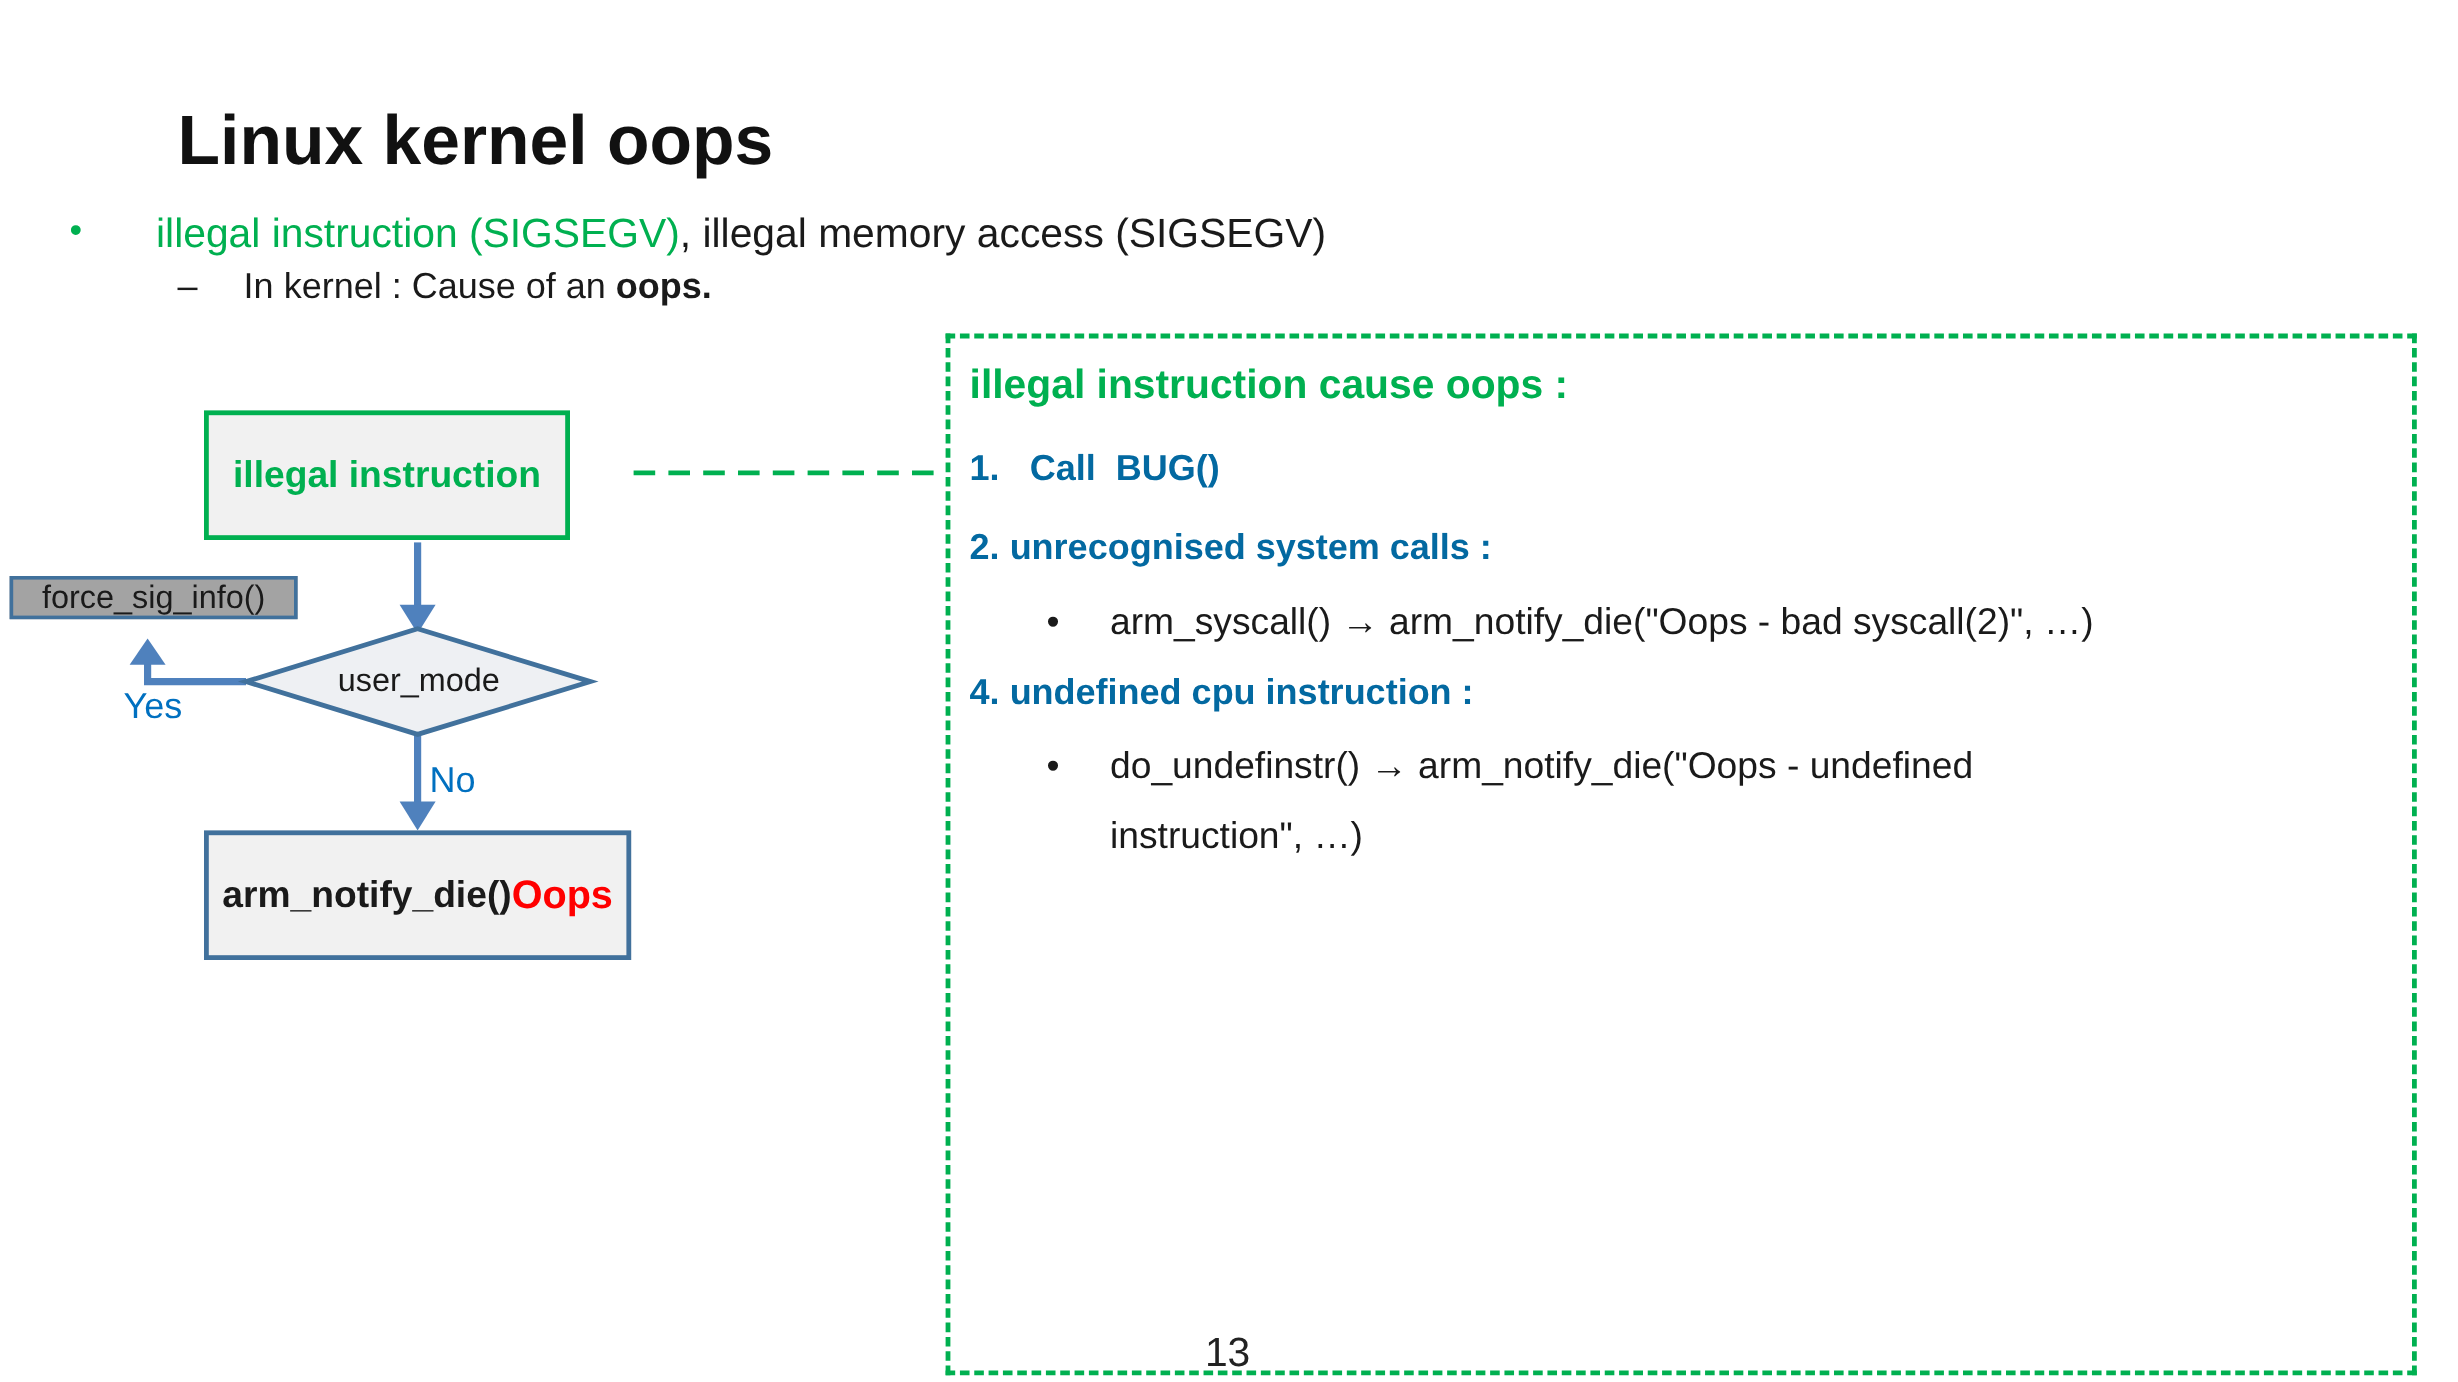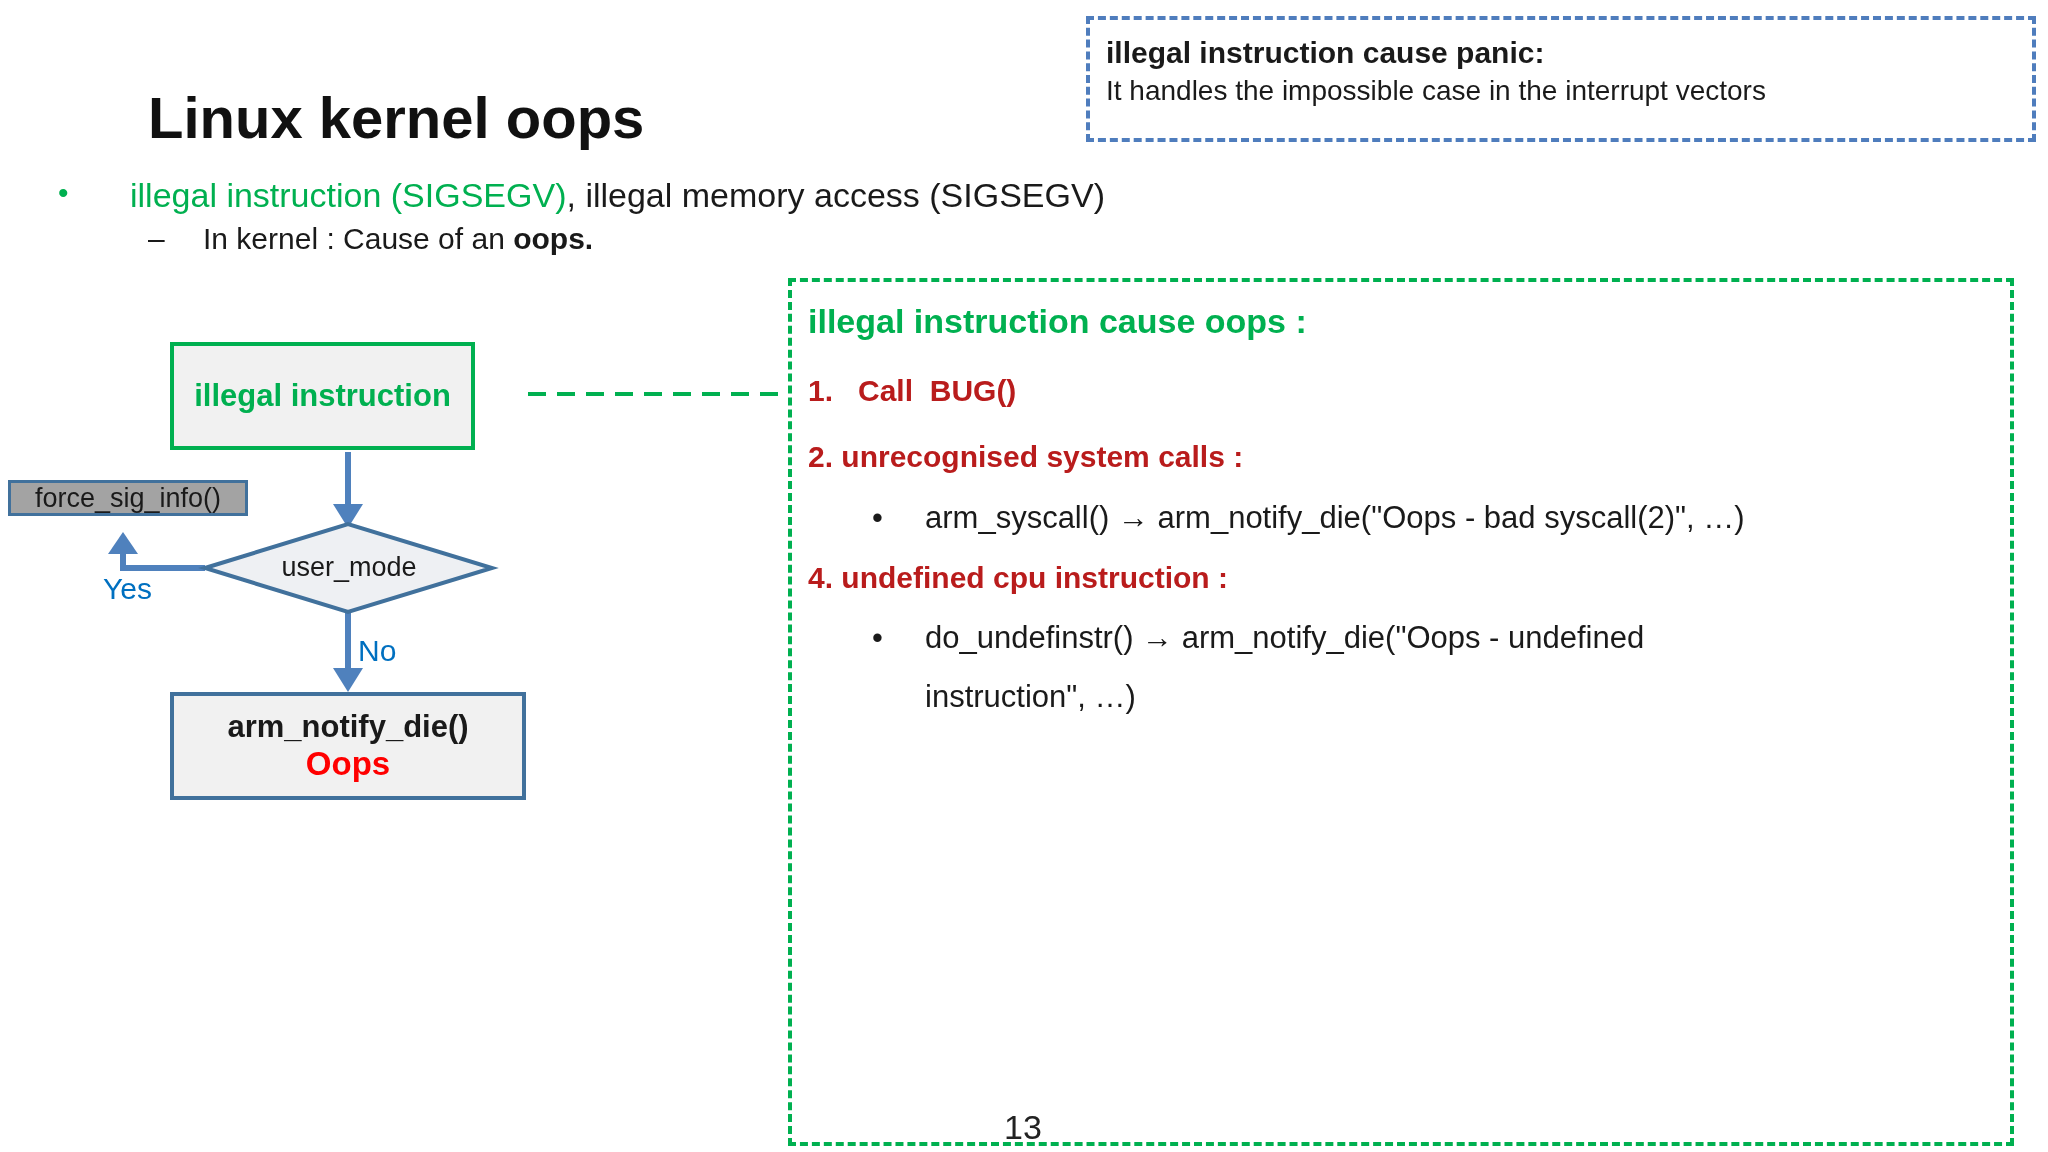--- a/index.html
+++ b/index.html
@@ -48,55 +48,51 @@
   }
   .decision-label {
     left:205px; top:552px; width:288px; text-align:center;
     font-size:27px; color:#1a1a1a; z-index:2;
   }
   .lbl { font-size:30px; color:#0070C0; z-index:2; }
   .lbl-yes { left:103px; top:572px; }
   .lbl-no  { left:358px; top:634px; }
   .node-end {
     left:170px; top:692px; width:356px; height:108px;
-    border:4px solid #41719C; background:#f1f1f1; flex-direction:column;
+    border:4px solid #41719C; background:#f1f1f1; flex-direction:row;
     line-height:1.15;
   }
   .end-l1 { font-size:31px; font-weight:bold; color:#1a1a1a; }
   .end-l2 { font-size:33px; font-weight:bold; color:#FF0000; }
 
   
   .oops-panel {
     left:788px; top:278px; width:1226px; height:868px; box-sizing:border-box;
     border:4px dashed #00B050; background:#ffffff; z-index:2;
   }
   .oops-title { position:absolute; left:16px; top:20px; font-size:34px; font-weight:bold; color:#00B050; white-space:pre; }
-  .oops-li { position:absolute; font-size:30px; font-weight:bold; color:#b91c1c; white-space:pre; }
+  .oops-li { position:absolute; font-size:30px; font-weight:bold; color:#0369a1; white-space:pre; }
   .li-1 { left:16px; top:92px; }
   .li-2 { left:16px; top:158px; }
   .li-3 { left:16px; top:279px; }
   .oops-bullet { position:absolute; font-size:31px; color:#1a1a1a; white-space:pre; }
   .ob-1 { left:80px; top:218px; }
   .ob-2 { left:80px; top:338px; }
   .ob-cont { left:133px; top:397px; position:absolute; font-size:31px; color:#1a1a1a; white-space:pre; }
   .oops-bullet .bl { display:inline-block; width:53px; vertical-align:top; }
 
   .pagenum { left:993px; top:1108px; width:60px; text-align:center; font-size:34px; color:#222222; z-index:3; }
 </style>
 </head>
 <body>
 
 <div class="page">
 
   <h1 class="abs title">Linux kernel oops</h1>
 
-  <div class="abs panic-box">
-    <div class="panic-title">illegal instruction cause panic:</div>
-    <div class="panic-body">It handles the impossible case in the interrupt vectors</div>
-  </div>
 
   <div class="abs intro-line pre"><span class="dot">•</span><span class="intro-green">illegal instruction (SIGSEGV)</span><span>, illegal memory access (SIGSEGV)</span></div>
 
   <div class="abs sub-line pre"><span class="dash">–</span><span>In kernel : Cause of an </span><b>oops.</b></div>
 
   <svg class="flow-svg" viewBox="0 0 2048 1152" xmlns="http://www.w3.org/2000/svg">
 
     <line x1="528" y1="394" x2="790" y2="394" stroke="#00B050" stroke-width="4" stroke-dasharray="18 11"></line>
 
     <line x1="348" y1="452" x2="348" y2="506" stroke="#4F81BD" stroke-width="6"></line>

